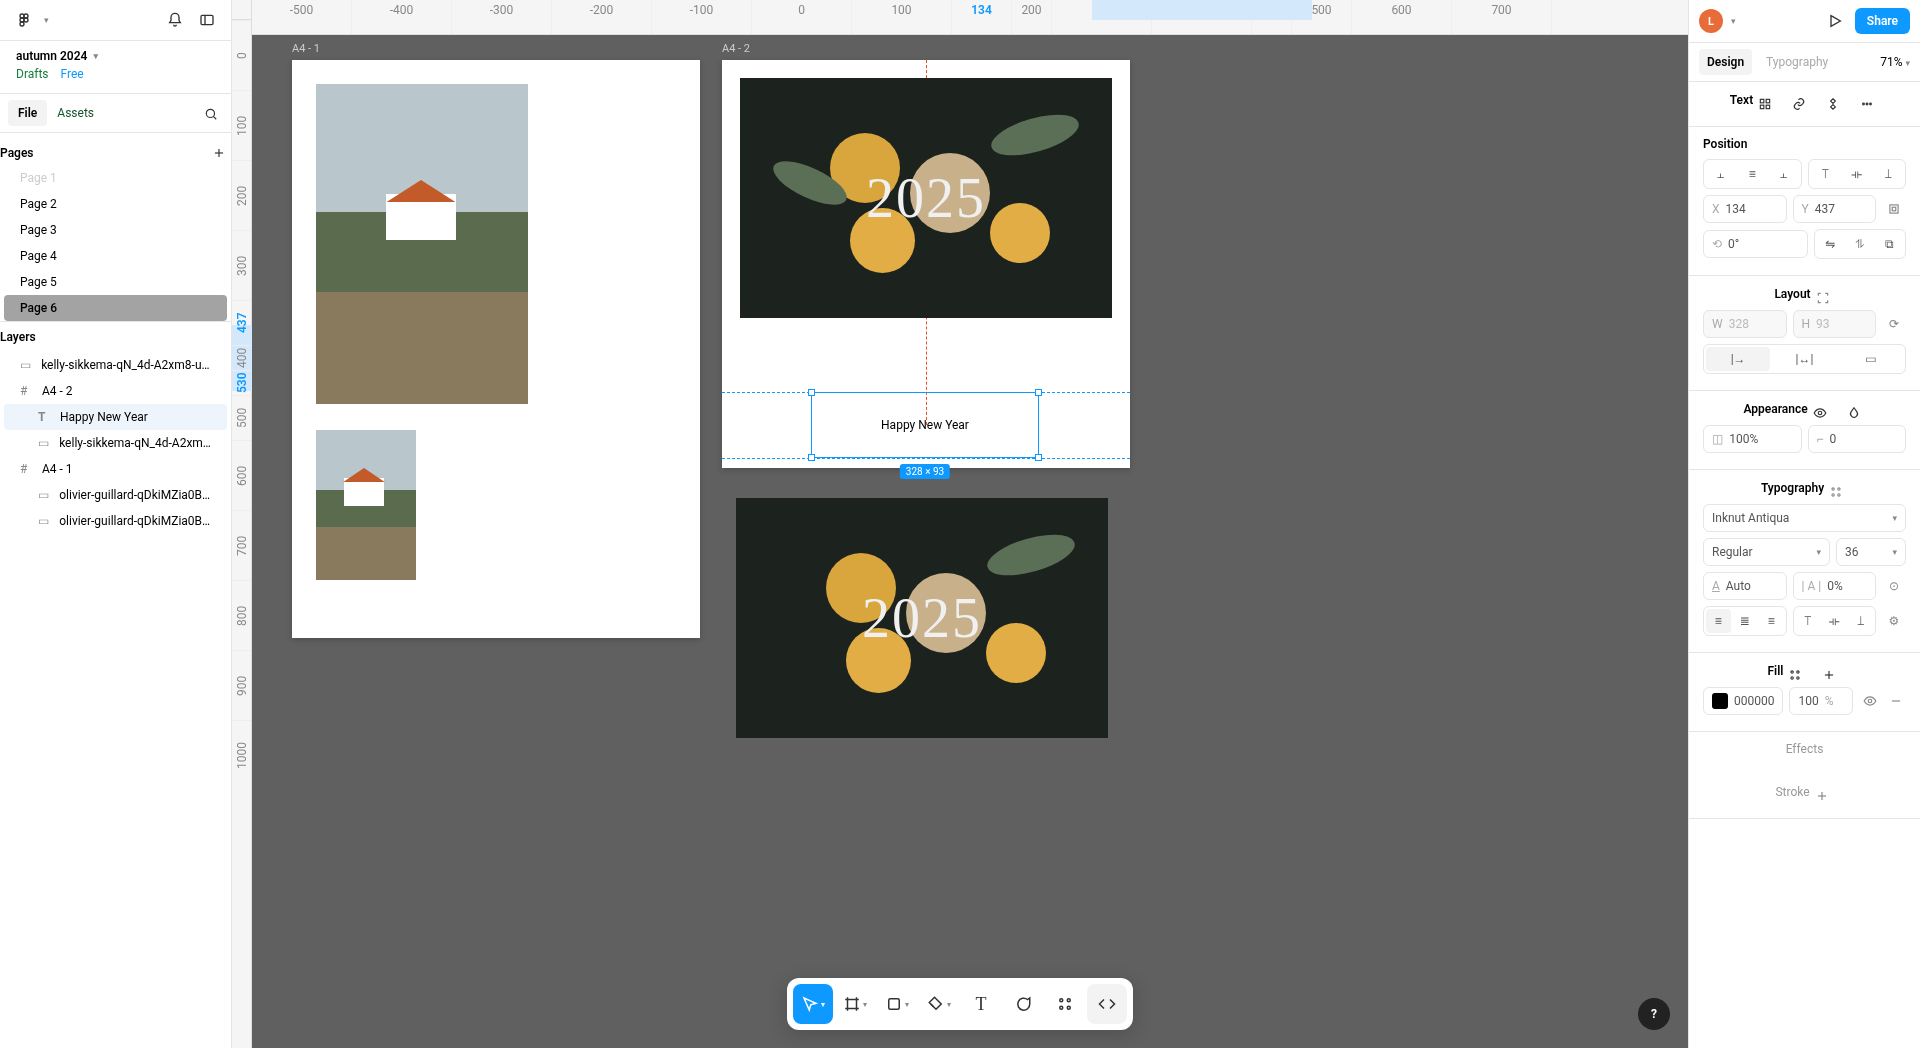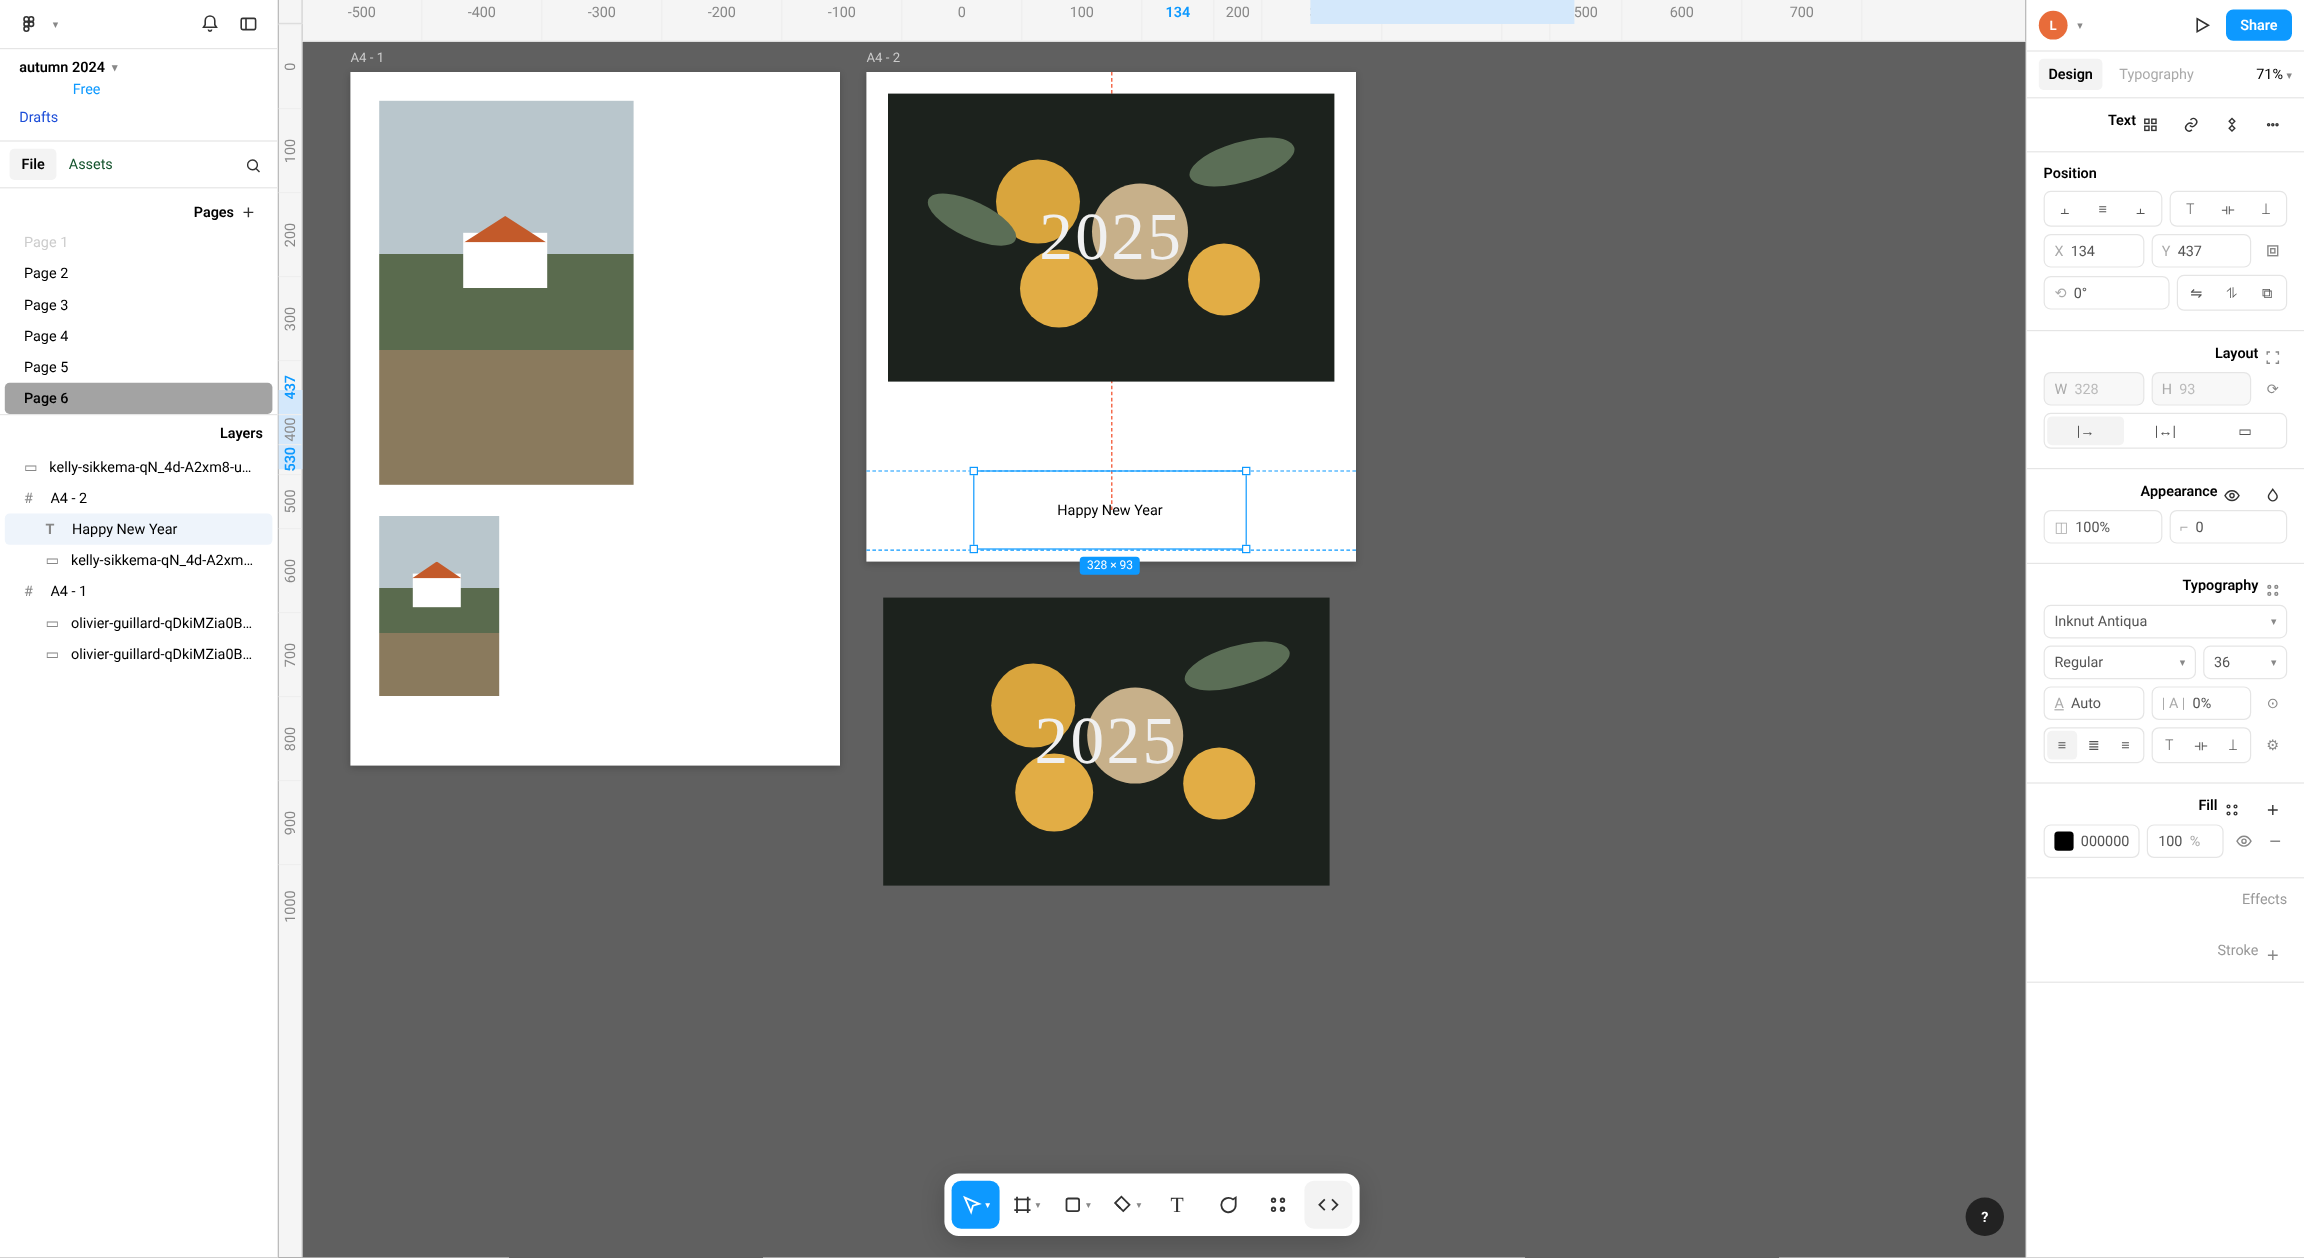--- a/index.html
+++ b/index.html
@@ -7,27 +7,27 @@
 html,body{margin:0;height:100%;}
 body{display:flex;flex-direction:column;overflow:hidden;background:#fff;}
 .app{display:flex;flex:1;min-height:0;}
 .left{width:232px;border-right:1px solid var(--border);display:flex;flex-direction:column;background:#fff;}
 .topbar{display:flex;align-items:center;gap:8px;padding:8px 12px;border-bottom:1px solid var(--border);}
 .icon{display:inline-flex;align-items:center;justify-content:center;width:24px;height:24px;color:#333;}
 .icon svg{width:16px;height:16px;stroke:currentColor;fill:none;stroke-width:2;}
 .proj{padding:8px 16px 12px;border-bottom:1px solid var(--border);}
 .proj-name{font-size:13px;font-weight:600;display:flex;align-items:center;gap:6px;}
 .proj-sub{display:flex;gap:12px;margin-top:4px;}
-.proj-sub .drafts{color:#1d4ed8;margin-top:24px;}
+.proj-sub .drafts{color:#15803d;}
 .proj-sub .free{color:var(--blue);}
 .tabs-row{display:flex;align-items:flex-end;padding:6px 8px;border-bottom:1px solid var(--border);}
 .tab-pill{padding:6px 10px;border-radius:4px;font-weight:600;}
 .tab-pill.active{background:#f3f3f3;}
 .tab-pill.inactive{color:#14532d;font-weight:400;}
-.sec-head{display:flex;align-items:center;justify-content:flex-end;padding:8px 12px;font-weight:600;}
+.sec-head{display:flex;align-items:center;justify-content:space-between;padding:8px 0;font-weight:600;}
 .pages{overflow:auto;}
 .page-item,.layer-item{padding:6px 16px;display:flex;align-items:center;gap:8px;border-radius:4px;margin:0 4px;}
 .page-item.active{background:#a3a3a3;font-weight:500;}
 .layer-item.sel{background:var(--sel);}
 .layers{flex:1;overflow:auto;font-size:11px;}
 .layer-item .licon{width:14px;height:14px;color:#888;display:flex;align-items:center;}
 .indent1{padding-left:34px;}
 .ellip{white-space:nowrap;overflow:hidden;text-overflow:ellipsis;}
 .center{flex:1;display:flex;flex-direction:column;min-width:0;min-height:0;}
 .canvas-wrap{flex:1;position:relative;background:var(--canvas);overflow:hidden;}
@@ -58,21 +58,21 @@
 .mode{padding:6px 8px;border-radius:4px;}
 .mode.active{background:#f3f3f3;font-weight:600;}
 .panel{padding:10px 14px;border-bottom:1px solid var(--border);}
 .panel h4{margin:0 0 8px;font-size:12px;font-weight:600;}
 .row{display:flex;gap:6px;margin-bottom:6px;align-items:center;}
 .seg{display:flex;gap:2px;border:1px solid var(--border);border-radius:6px;padding:2px;flex:1;}
 .seg .sbtn{flex:1;height:24px;display:flex;align-items:center;justify-content:center;border-radius:4px;color:#555;}
 .seg .sbtn.active{background:#f3f3f3;}
 .field{flex:1;display:flex;align-items:center;gap:6px;border:1px solid var(--border);border-radius:6px;height:28px;padding:0 8px;color:#555;}
 .field .lbl{color:#aaa;}
-.panel-head{display:flex;align-items:center;justify-content:flex-end;}
+.panel-head{display:flex;align-items:center;justify-content:center;}
 .toolbar{position:absolute;bottom:18px;left:50%;transform:translateX(-50%);background:#fff;border-radius:12px;box-shadow:0 4px 20px rgba(0,0,0,.18);display:flex;padding:6px;gap:2px;}
 .tbtn{width:40px;height:40px;display:flex;align-items:center;justify-content:center;border-radius:8px;color:#333;}
 .tbtn.active{background:var(--blue);color:#fff;}
 .tbtn .chev{font-size:8px;margin-left:2px;color:#888;}
 .help-fab{position:absolute;bottom:18px;right:18px;width:32px;height:32px;border-radius:50%;background:#222;color:#fff;display:flex;align-items:center;justify-content:center;font-weight:700;}
 .swatch{width:16px;height:16px;border-radius:3px;background:#000;}
 .dim .field{background:#f8f8f8;color:#bbb;}
 .spacer{flex:1;}
 .small-icon svg{width:14px;height:14px;}
 .sel-band{position:absolute;top:0;left:840px;width:220px;height:20px;background:#d4e8fb;}

